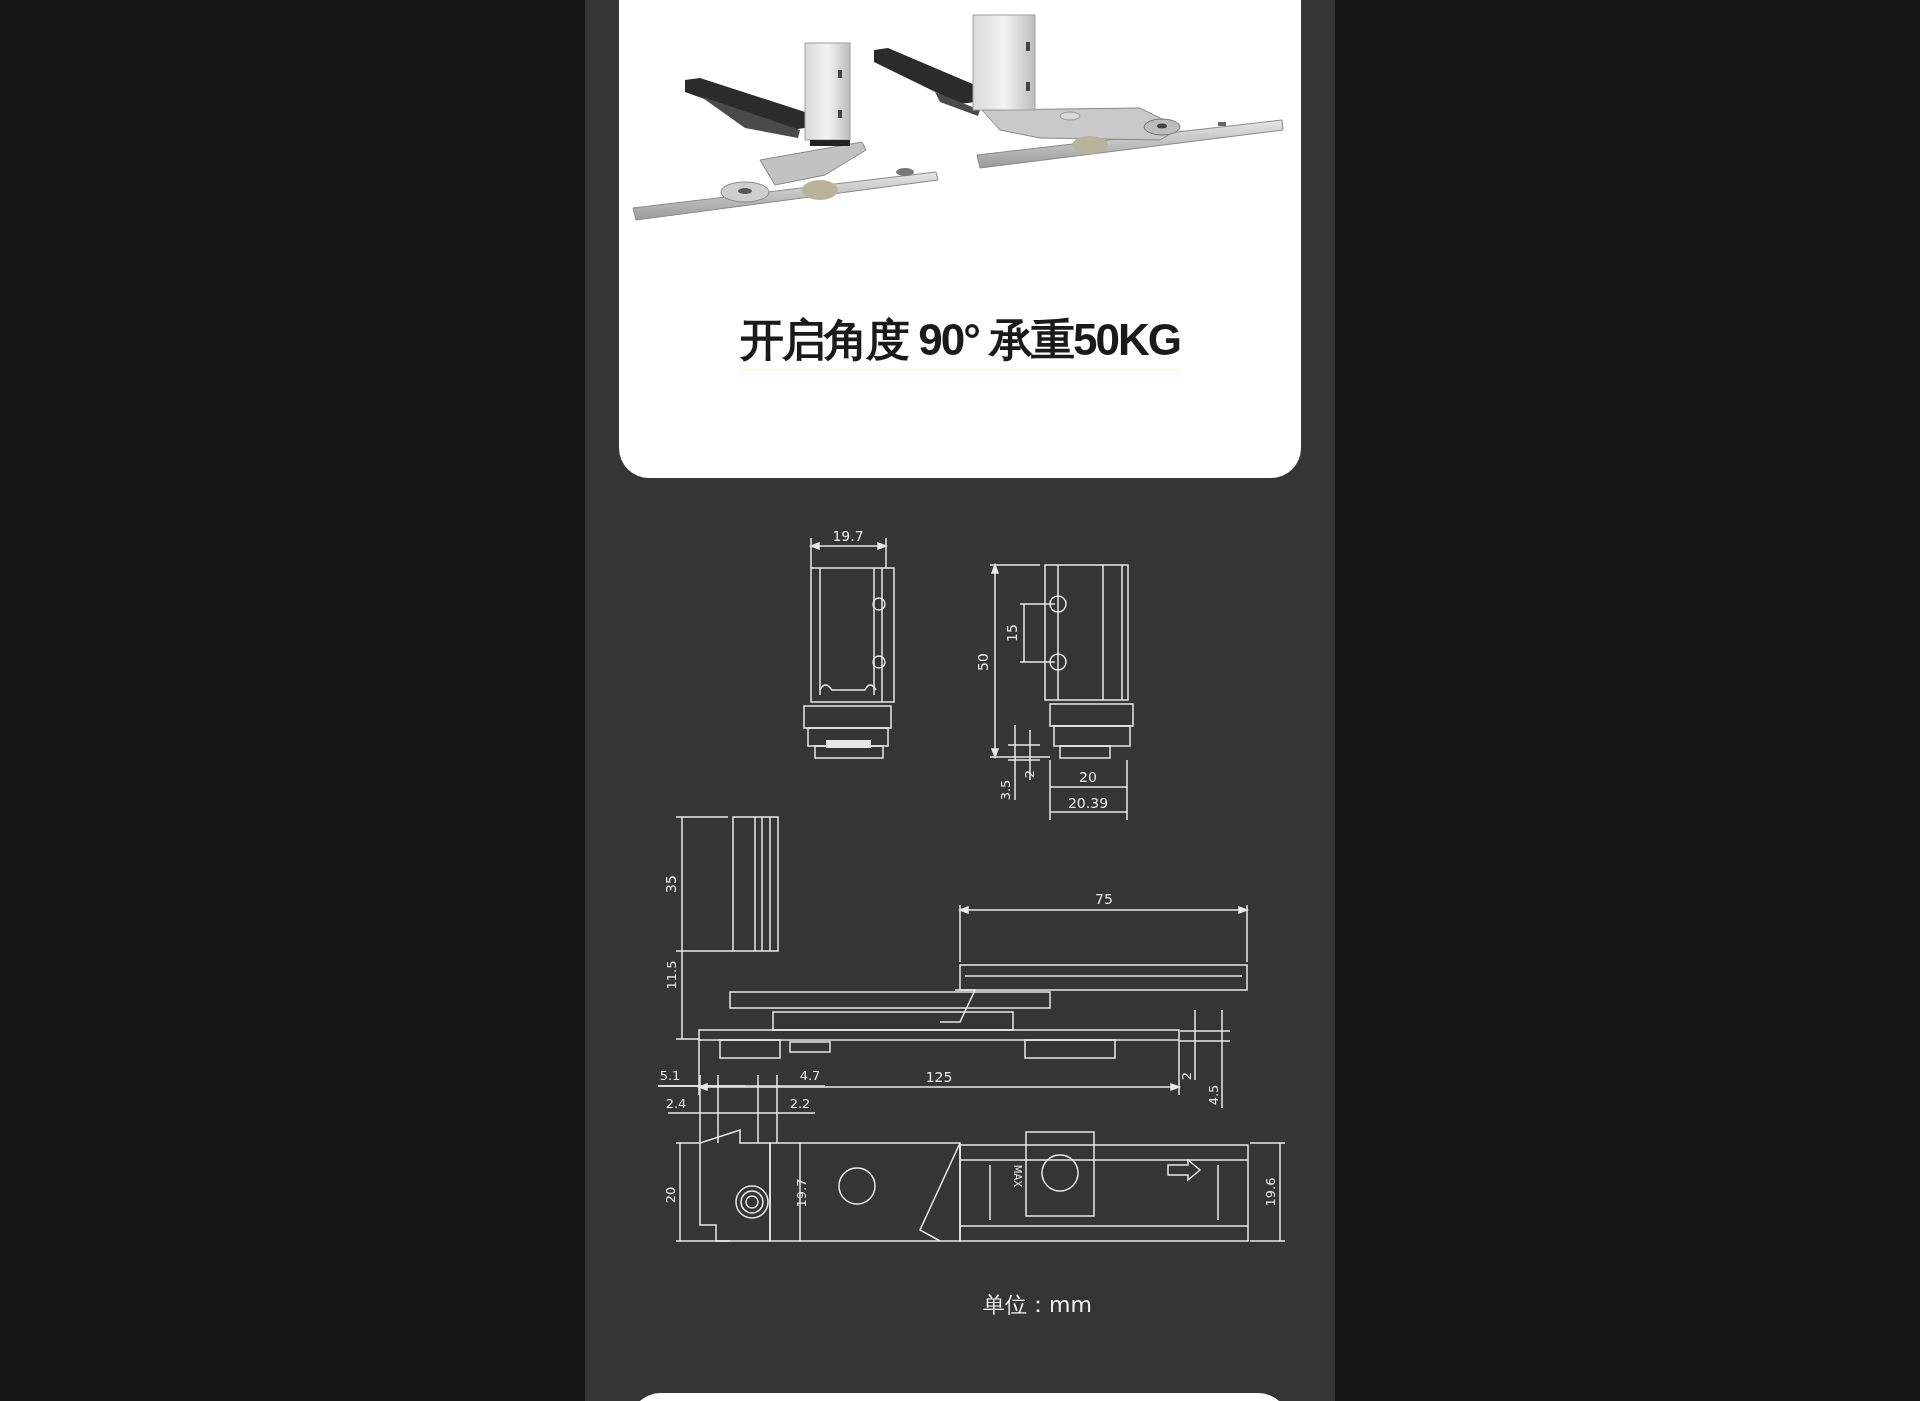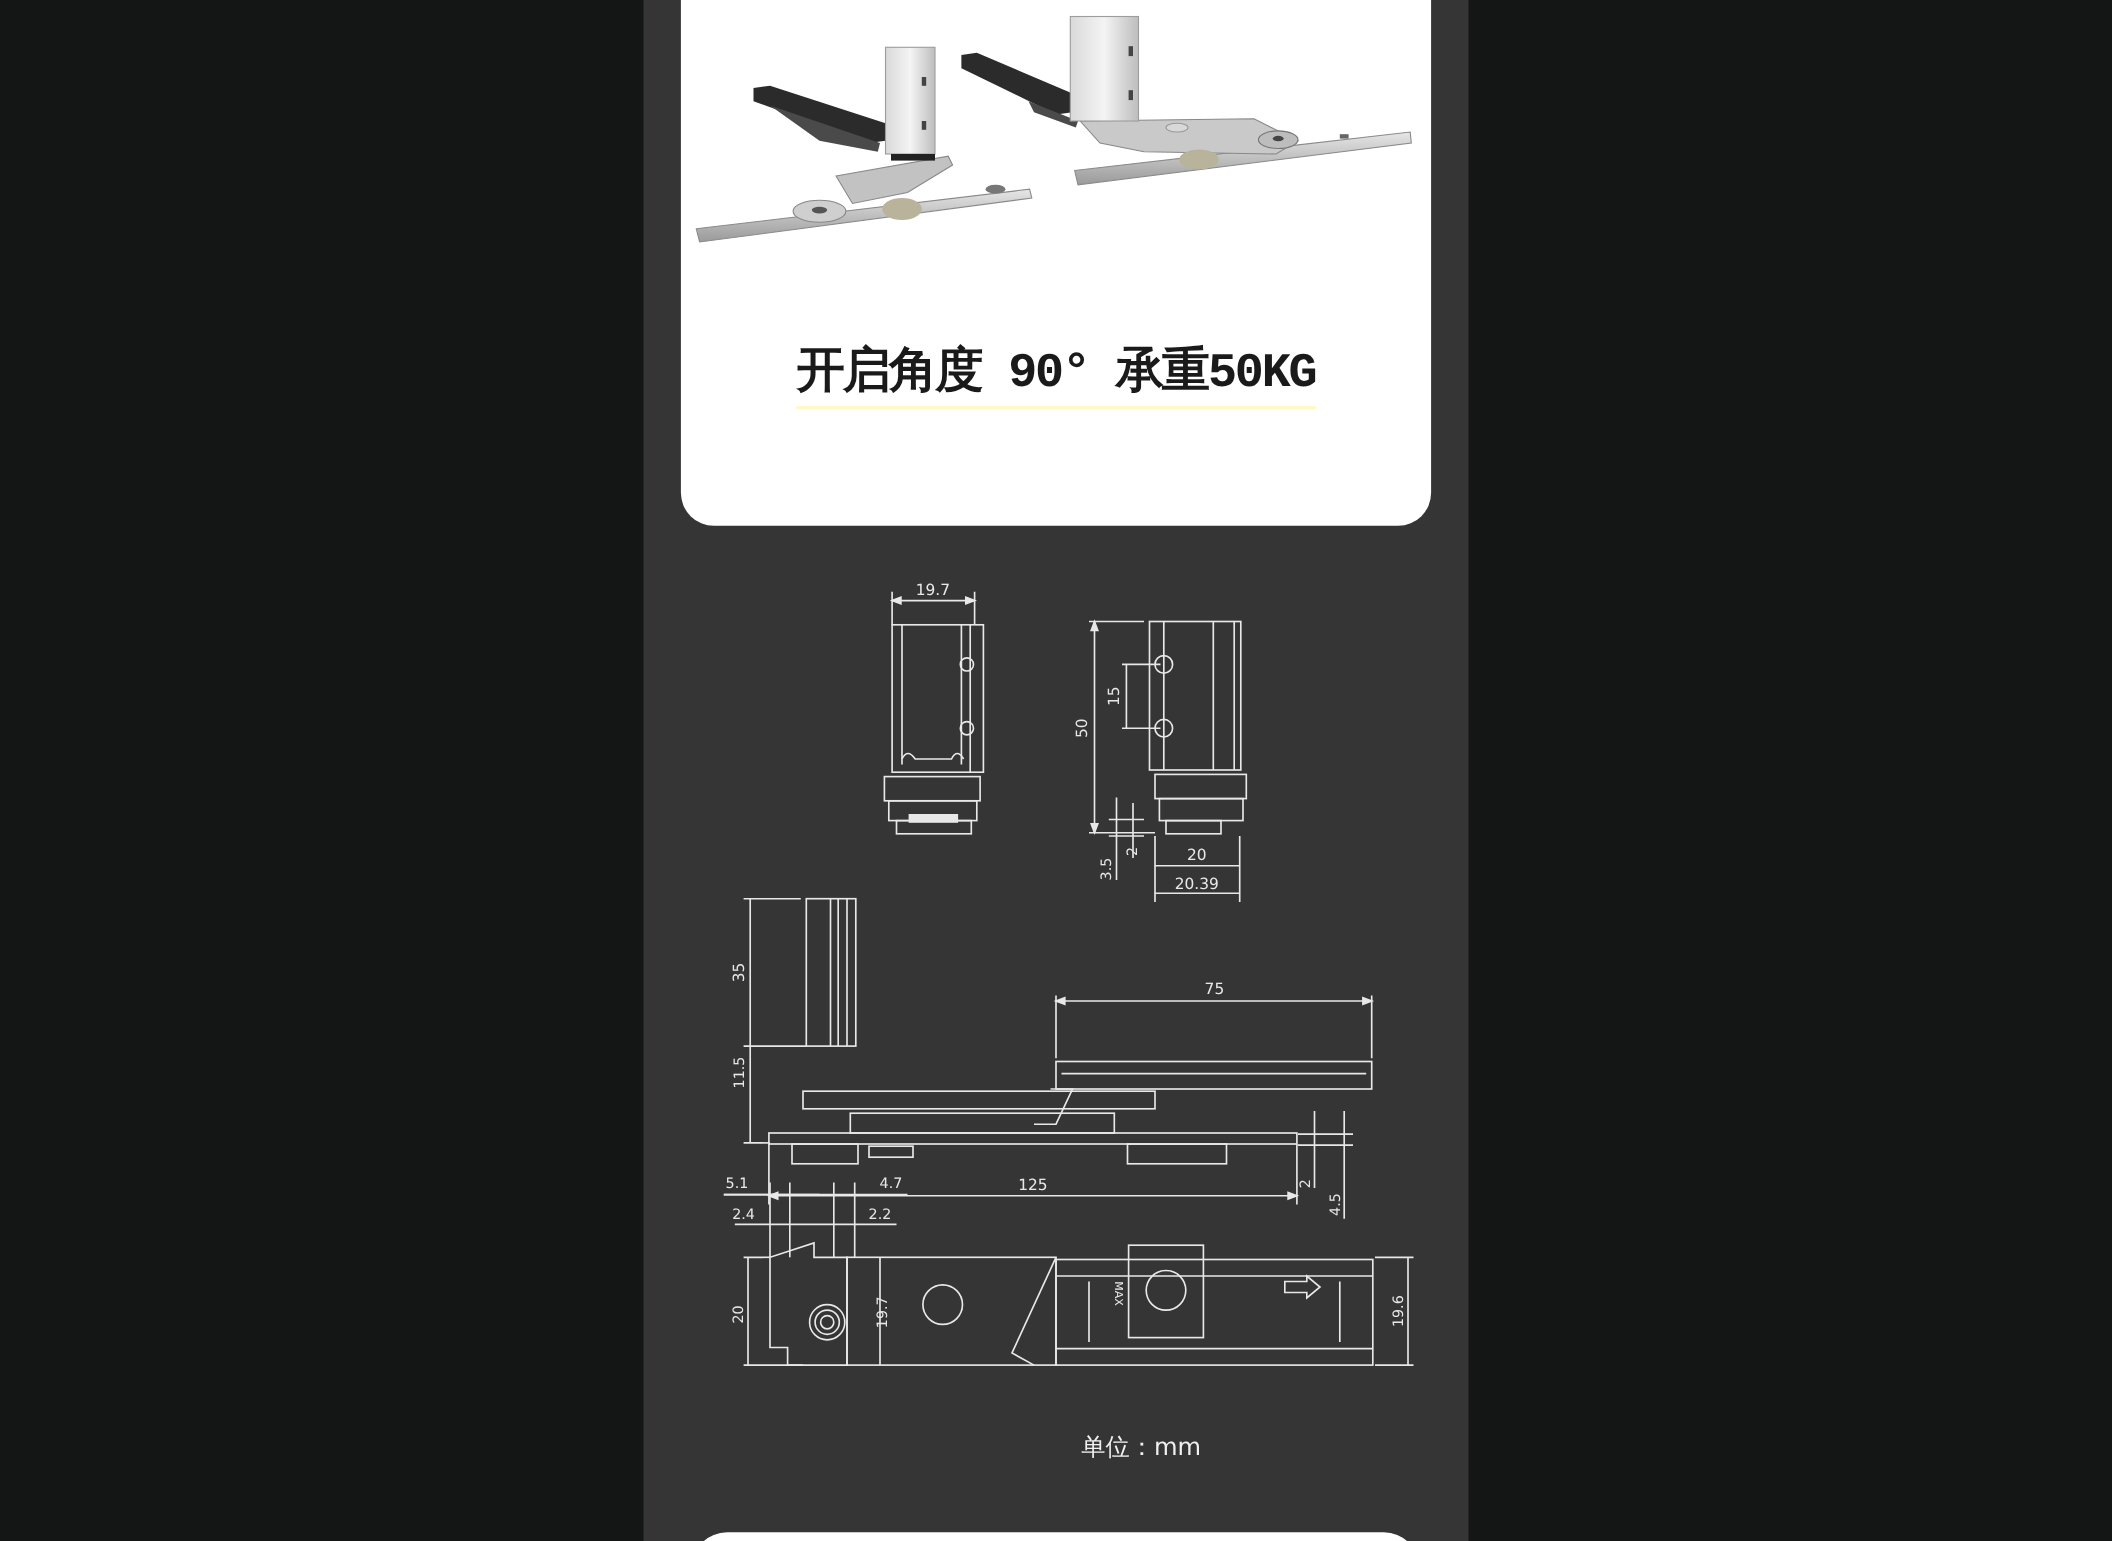--- a/index.html
+++ b/index.html
@@ -26,37 +26,37 @@
   }
   .product-photo {
     position: absolute; left: 619px; top: 0; width: 682px; height: 250px;
   }
   .headline {
     position: absolute; left: 619px; width: 682px; top: 313px;
     text-align: center;
   }
   .headline span {
     display: inline-block;
-    font-family: Liberation Mono, monospace;
+    font-family: Liberation Sans, sans-serif;
     font-weight: bold;
     font-size: 44px;
     letter-spacing: -2px;
     color: #1a1a1a;
     padding-bottom: 2px;
-    border-bottom: 3px solid #fef9c3;
+    border-bottom: 1px solid #fef9c3;
     line-height: 54px;
   }
   .drawing {
     position: absolute; left: 585px; top: 500px; width: 750px; height: 780px;
   }
   .unit-label {
     position: absolute; left: 585px; width: 905px; top: 1290px;
     text-align: center; color: #f0f0f0;
     font-family: "DejaVu Sans", sans-serif;
-    font-size: 22px; line-height: 30px; margin-top: 12px;
+    font-size: 22px; line-height: 30px;
   }
   svg text { font-family: "DejaVu Sans", sans-serif; }
 </style>
 </head>
 <body>
 
 <div class="column"></div>
 
 <div class="card card-top"></div>
 

